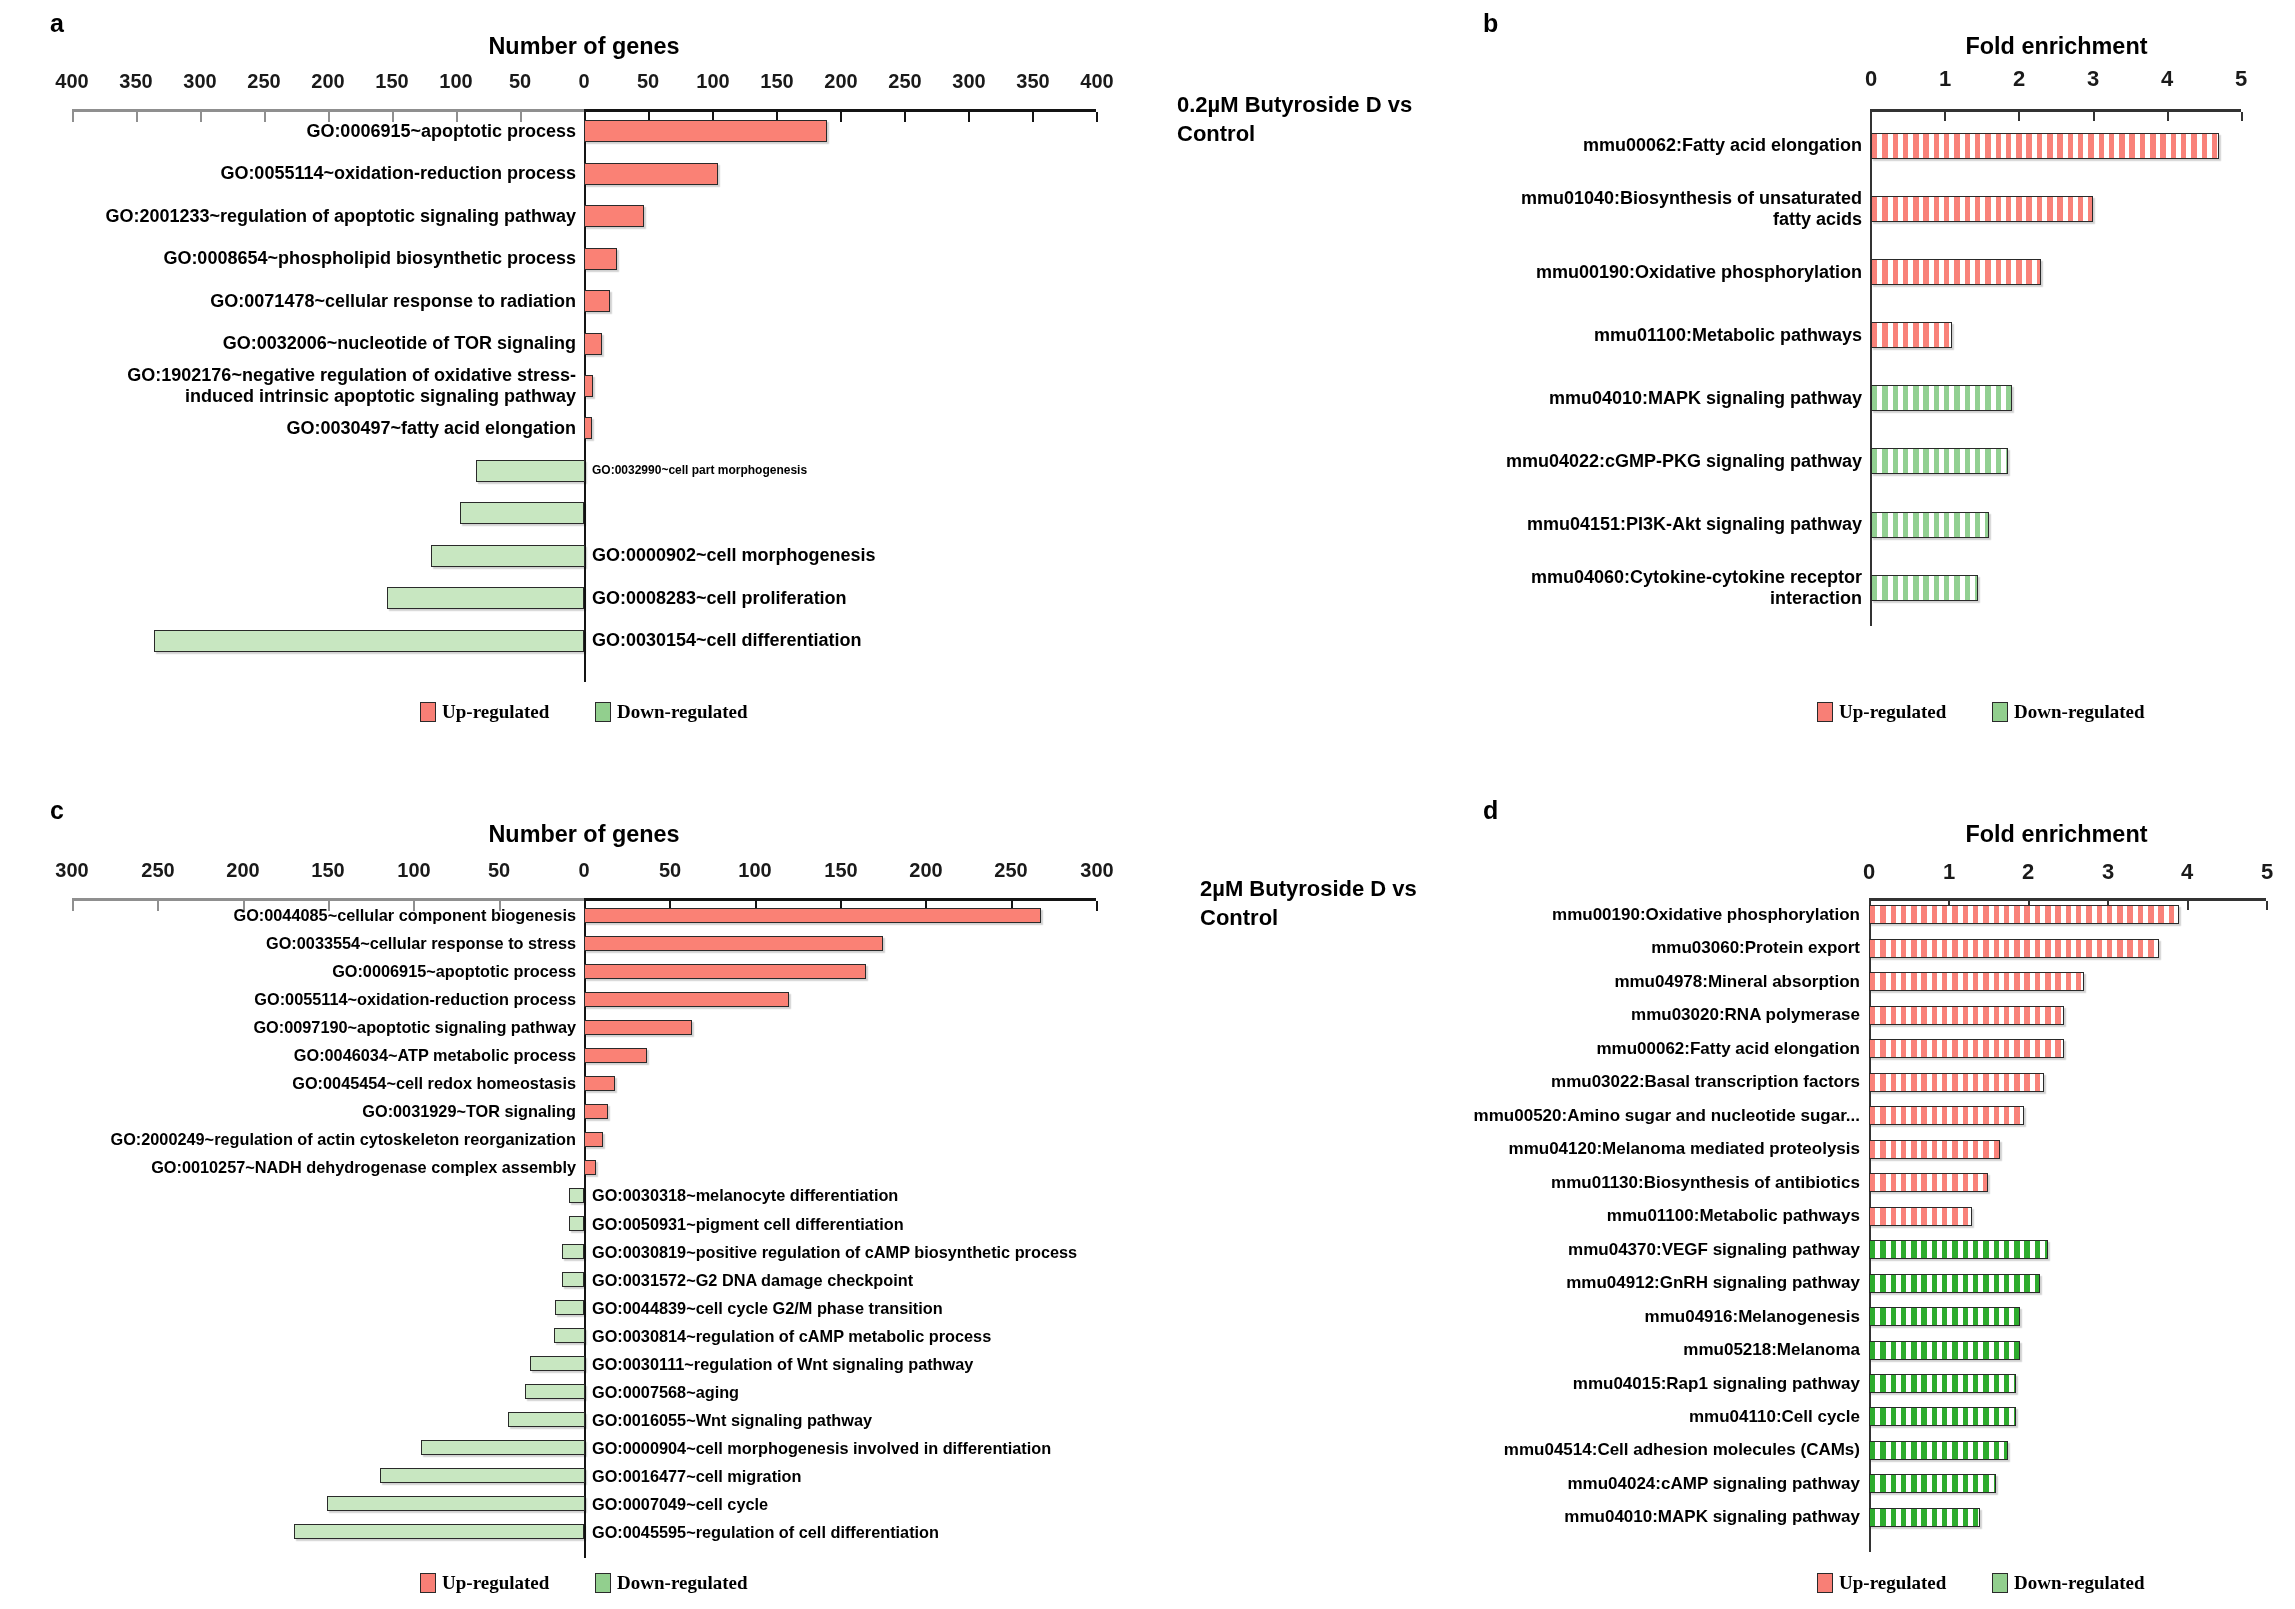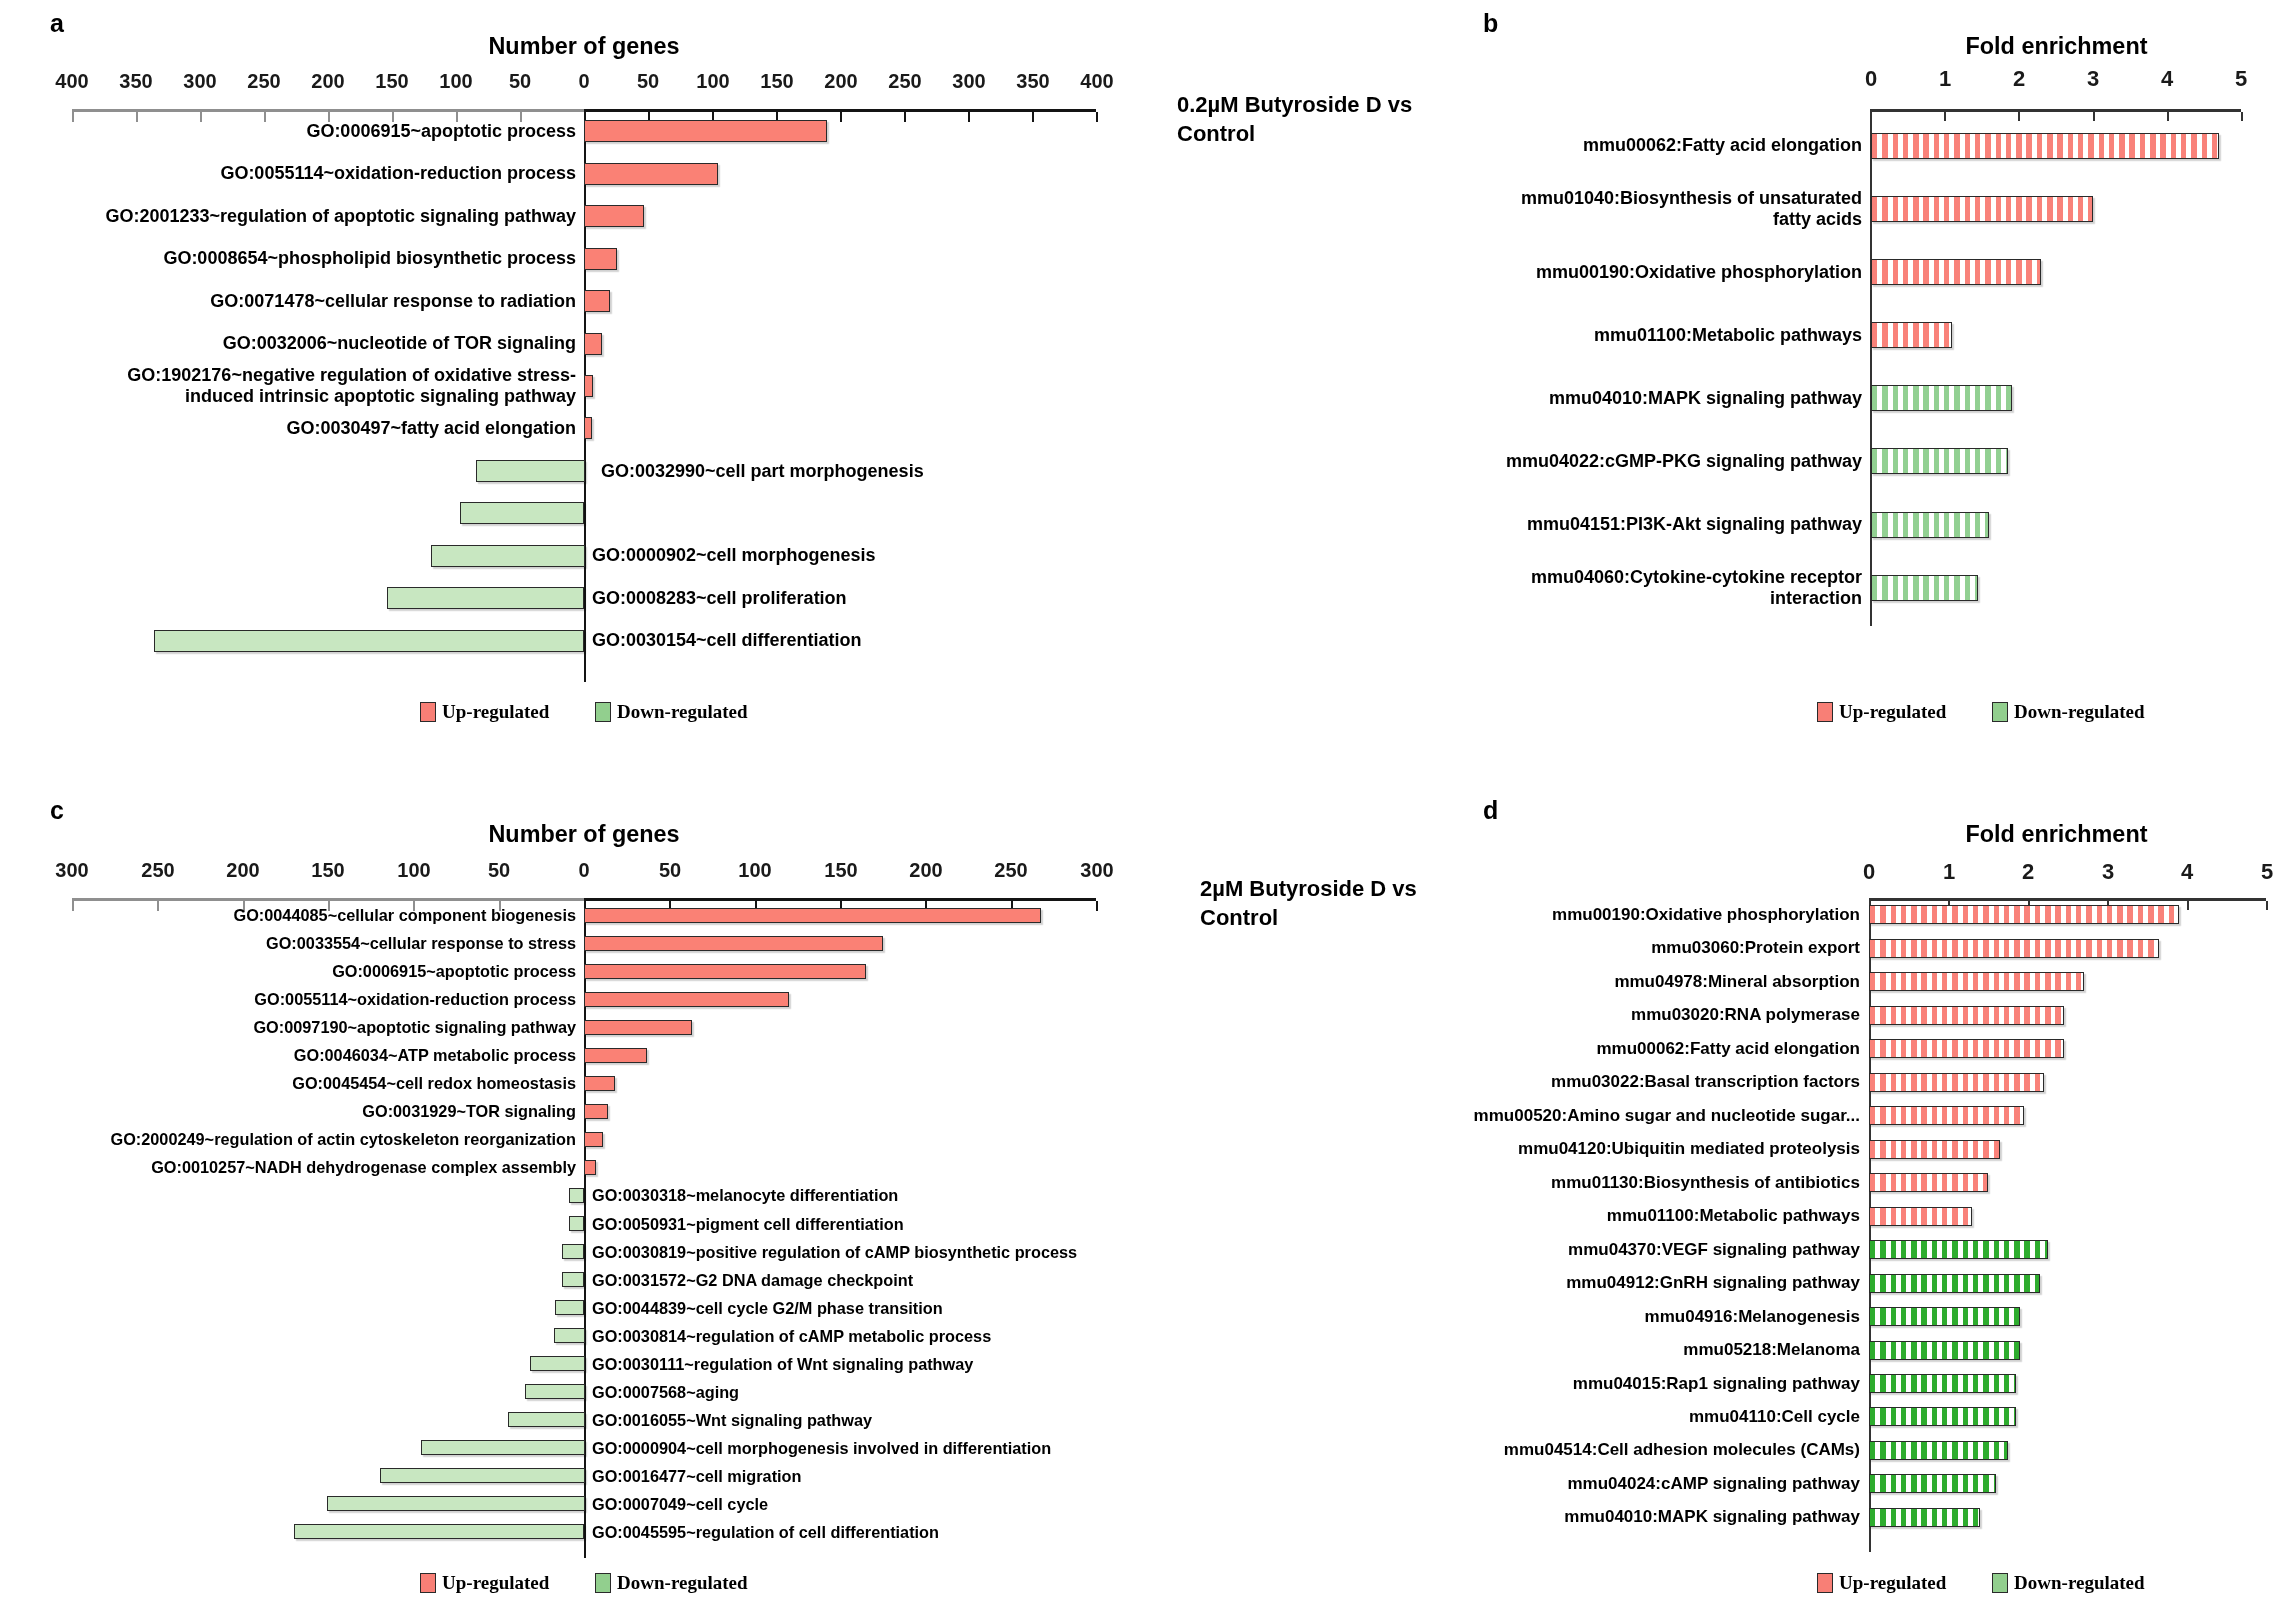--- a/index.html
+++ b/index.html
@@ -84,21 +84,21 @@
     <div class="bar" style="left: 584px; top: 248px; width: 33px; height: 22px; background: rgb(250, 129, 117);"></div>
     <div class="row-label right" style="right: 1719px; top: 280px; width: 517px; height: 42px; font-size: 18px;">GO:0071478~cellular response to radiation</div>
     <div class="bar" style="left: 584px; top: 290px; width: 25.6px; height: 22px; background: rgb(250, 129, 117);"></div>
     <div class="row-label right" style="right: 1719px; top: 322px; width: 517px; height: 42px; font-size: 18px;">GO:0032006~nucleotide of TOR signaling</div>
     <div class="bar" style="left: 584px; top: 333px; width: 18px; height: 22px; background: rgb(250, 129, 117);"></div>
     <div class="row-label right" style="right: 1719px; top: 365px; width: 517px; height: 42px; font-size: 18px;">GO:1902176~negative regulation of oxidative stress-induced intrinsic apoptotic signaling pathway</div>
     <div class="bar" style="left: 584px; top: 375px; width: 9px; height: 22px; background: rgb(250, 129, 117);"></div>
     <div class="row-label right" style="right: 1719px; top: 407px; width: 517px; height: 42px; font-size: 18px;">GO:0030497~fatty acid elongation</div>
     <div class="bar" style="left: 584px; top: 417px; width: 7.7px; height: 22px; background: rgb(250, 129, 117);"></div>
     <div class="bar" style="left: 476px; top: 460px; width: 109px; height: 22px; background: rgb(200, 231, 193);"></div>
-    <div class="row-label left" style="left: 592px; top: 450px; width: 544px; height: 42px; font-size: 18px; margin-left: 9px;">GO:0032990~cell part morphogenesis</div>
+    <div class="row-label left" style="left: 592px; top: 450px; width: 544px; height: 42px; font-size: 12px;">GO:0032990~cell part morphogenesis</div>
     <div class="bar" style="left: 460px; top: 502px; width: 124px; height: 22px; background: rgb(200, 231, 193);"></div>
     <div class="bar" style="left: 431px; top: 545px; width: 154px; height: 22px; background: rgb(200, 231, 193);"></div>
     <div class="row-label left" style="left: 592px; top: 534px; width: 544px; height: 42px; font-size: 18px;">GO:0000902~cell morphogenesis</div>
     <div class="bar" style="left: 387px; top: 587px; width: 197px; height: 22px; background: rgb(200, 231, 193);"></div>
     <div class="row-label left" style="left: 592px; top: 577px; width: 544px; height: 42px; font-size: 18px;">GO:0008283~cell proliferation</div>
     <div class="bar" style="left: 154px; top: 630px; width: 430px; height: 22px; background: rgb(200, 231, 193);"></div>
     <div class="row-label left" style="left: 592px; top: 619px; width: 544px; height: 42px; font-size: 18px;">GO:0030154~cell differentiation</div>
     <div class="legend" style="left: 312px; top: 701px;">
       <div class="legend-item">
         <div class="legend-swatch" style="background: rgb(248, 127, 118);"></div>
@@ -255,21 +255,21 @@
     <div class="row-label right" style="right: 435px; top: 965px; width: auto; height: 33px; font-size: 17px; white-space: nowrap;">mmu04978:Mineral absorption</div>
     <div class="bar" style="left: 1869px; top: 972px; width: 215px; height: 18.5px; background: repeating-linear-gradient(90deg, rgb(249, 130, 122) 0px, rgb(249, 130, 122) 5.4px, rgb(255, 255, 255) 5.4px, rgb(255, 255, 255) 10.3px);"></div>
     <div class="row-label right" style="right: 435px; top: 998px; width: auto; height: 33px; font-size: 17px; white-space: nowrap;">mmu03020:RNA polymerase</div>
     <div class="bar" style="left: 1869px; top: 1006px; width: 195px; height: 18.5px; background: repeating-linear-gradient(90deg, rgb(249, 130, 122) 0px, rgb(249, 130, 122) 5.4px, rgb(255, 255, 255) 5.4px, rgb(255, 255, 255) 10.3px);"></div>
     <div class="row-label right" style="right: 435px; top: 1032px; width: auto; height: 33px; font-size: 17px; white-space: nowrap;">mmu00062:Fatty acid elongation</div>
     <div class="bar" style="left: 1869px; top: 1039px; width: 195px; height: 18.5px; background: repeating-linear-gradient(90deg, rgb(249, 130, 122) 0px, rgb(249, 130, 122) 5.4px, rgb(255, 255, 255) 5.4px, rgb(255, 255, 255) 10.3px);"></div>
     <div class="row-label right" style="right: 435px; top: 1065px; width: auto; height: 33px; font-size: 17px; white-space: nowrap;">mmu03022:Basal transcription factors</div>
     <div class="bar" style="left: 1869px; top: 1073px; width: 175px; height: 18.5px; background: repeating-linear-gradient(90deg, rgb(249, 130, 122) 0px, rgb(249, 130, 122) 5.4px, rgb(255, 255, 255) 5.4px, rgb(255, 255, 255) 10.3px);"></div>
     <div class="row-label right" style="right: 435px; top: 1099px; width: auto; height: 33px; font-size: 17px; white-space: nowrap;">mmu00520:Amino sugar and nucleotide sugar...</div>
     <div class="bar" style="left: 1869px; top: 1106px; width: 155px; height: 18.5px; background: repeating-linear-gradient(90deg, rgb(249, 130, 122) 0px, rgb(249, 130, 122) 5.4px, rgb(255, 255, 255) 5.4px, rgb(255, 255, 255) 10.3px);"></div>
-    <div class="row-label right" style="right: 435px; top: 1132px; width: auto; height: 33px; font-size: 17px; white-space: nowrap;">mmu04120:Ubiquitin mediated proteolysis</div>
+    <div class="row-label right" style="right: 435px; top: 1132px; width: auto; height: 33px; font-size: 17px; white-space: nowrap;">mmu04120:Melanoma mediated proteolysis</div>
     <div class="bar" style="left: 1869px; top: 1140px; width: 131px; height: 18.5px; background: repeating-linear-gradient(90deg, rgb(249, 130, 122) 0px, rgb(249, 130, 122) 5.4px, rgb(255, 255, 255) 5.4px, rgb(255, 255, 255) 10.3px);"></div>
     <div class="row-label right" style="right: 435px; top: 1166px; width: auto; height: 33px; font-size: 17px; white-space: nowrap;">mmu01130:Biosynthesis of antibiotics</div>
     <div class="bar" style="left: 1869px; top: 1173px; width: 119px; height: 18.5px; background: repeating-linear-gradient(90deg, rgb(249, 130, 122) 0px, rgb(249, 130, 122) 5.4px, rgb(255, 255, 255) 5.4px, rgb(255, 255, 255) 10.3px);"></div>
     <div class="row-label right" style="right: 435px; top: 1199px; width: auto; height: 33px; font-size: 17px; white-space: nowrap;">mmu01100:Metabolic pathways</div>
     <div class="bar" style="left: 1869px; top: 1207px; width: 103px; height: 18.5px; background: repeating-linear-gradient(90deg, rgb(249, 130, 122) 0px, rgb(249, 130, 122) 5.4px, rgb(255, 255, 255) 5.4px, rgb(255, 255, 255) 10.3px);"></div>
     <div class="row-label right" style="right: 435px; top: 1233px; width: auto; height: 33px; font-size: 17px; white-space: nowrap;">mmu04370:VEGF signaling pathway</div>
     <div class="bar" style="left: 1869px; top: 1240px; width: 179px; height: 18.5px; background: repeating-linear-gradient(90deg, rgb(46, 172, 46) 0px, rgb(46, 172, 46) 5.4px, rgb(255, 255, 255) 5.4px, rgb(255, 255, 255) 10.3px);"></div>
     <div class="row-label right" style="right: 435px; top: 1266px; width: auto; height: 33px; font-size: 17px; white-space: nowrap;">mmu04912:GnRH signaling pathway</div>
     <div class="bar" style="left: 1869px; top: 1274px; width: 171px; height: 18.5px; background: repeating-linear-gradient(90deg, rgb(46, 172, 46) 0px, rgb(46, 172, 46) 5.4px, rgb(255, 255, 255) 5.4px, rgb(255, 255, 255) 10.3px);"></div>
     <div class="row-label right" style="right: 435px; top: 1300px; width: auto; height: 33px; font-size: 17px; white-space: nowrap;">mmu04916:Melanogenesis</div>

